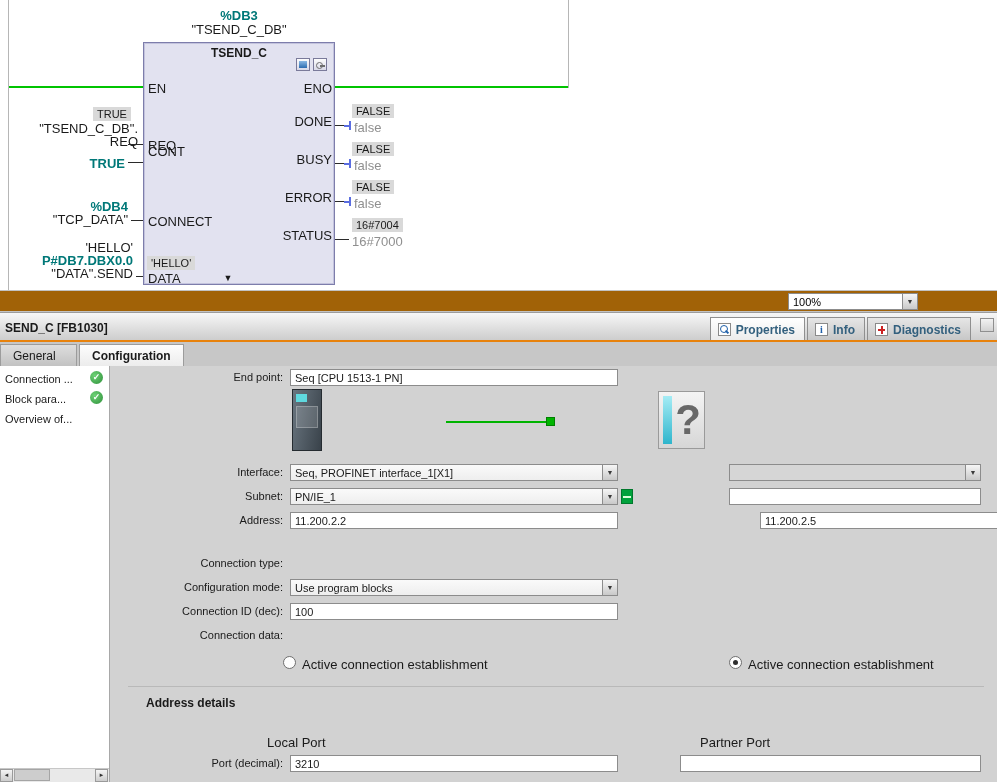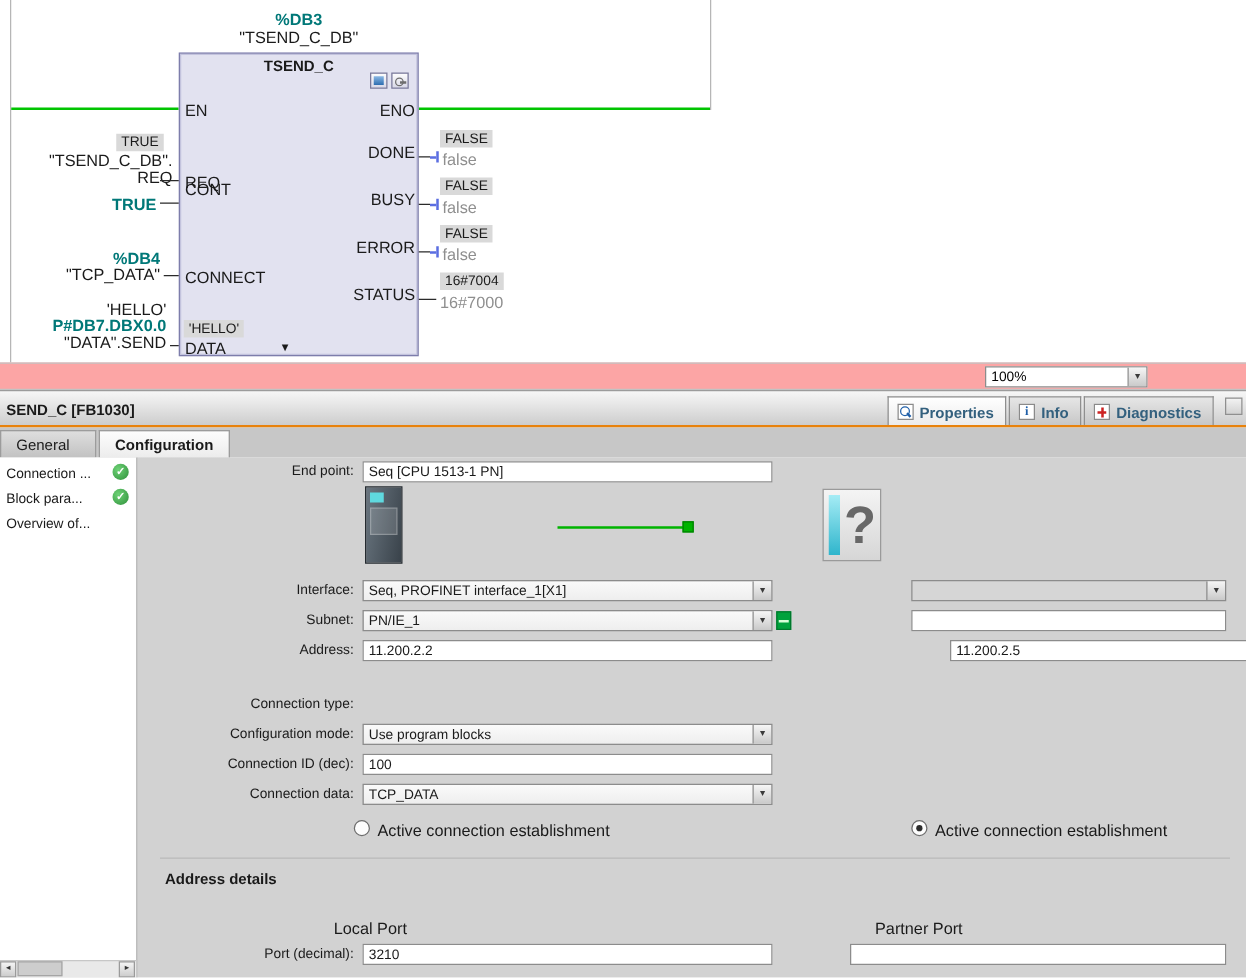--- a/index.html
+++ b/index.html
@@ -24,21 +24,21 @@
   .neg-marker { position:absolute; width:7px; height:11px; }
   .neg-marker::before { content:""; position:absolute; left:0; top:5px; width:5px; height:2px; background:#5b6ee1; }
   .neg-marker::after  { content:""; position:absolute; right:0; top:1px; width:2px; height:9px; background:#5b6ee1; }
   .blk-icon { position:absolute; width:14px; height:13px; border:1px solid #7a7a9a;
               background:linear-gradient(#fdfdfd,#d9d9e8); }
   .icon-camera::after { content:""; position:absolute; inset:2px; background:linear-gradient(#8ab8e4,#2d6db0); }
   .icon-key::before { content:""; position:absolute; left:2px; top:3px; width:5px; height:5px; border:1.5px solid #6e6e6e; border-radius:50%; }
   .icon-key::after  { content:""; position:absolute; right:1px; top:6px; width:5px; height:1.5px; background:#6e6e6e; }
 
   
-  #zoombar { position:absolute; left:0; top:290px; width:997px; height:22px; background:#fca5a5;
+  #zoombar { position:absolute; left:0; top:290px; width:997px; height:22px; background:#a16207;
              border-top:1px solid #c2c2c2; border-bottom:1px solid #c2c2c2; }
   .combo { position:absolute; height:17px; border:1px solid #8c8c8c; background:#fff;
            font-size:11px; padding:2px 18px 2px 4px; overflow:hidden; white-space:nowrap; }
   .combo .arrow, .dd .arrow { position:absolute; right:0; top:0; bottom:0; width:15px;
            background:linear-gradient(#f6f6f6,#c9c9c9); border-left:1px solid #8c8c8c;
            font-size:7px; color:#3a3a3a; display:flex; align-items:center; justify-content:center; }
   .zoom-track { position:absolute; left:928px; top:302px; width:66px; height:1px; background:#9a9a9a; }
   .zoom-thumb { position:absolute; left:933px; top:296px; width:7px; height:13px;
                 background:linear-gradient(#f4f4f4,#cfcfcf); border:1px solid #8c8c8c; }
   .zoom-ticks { position:absolute; left:948px; top:297px; width:48px; height:12px;
@@ -287,32 +287,28 @@
       <span>Use program blocks</span>
       <span class="arrow">▼</span>
     </div>
 
     <div class="cfg-label" style="top:239px;">Connection ID (dec):</div>
     <div class="tfield" style="left:290px; top:237px; width:328px;">
       <span>100</span>
     </div>
 
     <div class="cfg-label" style="top:263px;">Connection data:</div>
-    <div class="tfield dd dd-light" style="left:290px; top:261px; width:328px;">
-      <span>TCP_DATA</span>
-      <span class="arrow">▼</span>
-    </div>
 
     <div class="radio" style="left:283px; top:290px;"></div>
     <div class="t" style="left:302px; top:291px;">Active connection establishment</div>
     <div class="radio checked" style="left:729px; top:290px;"></div>
     <div class="t" style="left:748px; top:291px;">Active connection establishment</div>
 
     <div class="sep" style="left:128px; top:320px; width:856px;"></div>
-    <div class="t bold" style="left:132px; top:330px; font-size:12px;text-align:center;">Address details</div>
+    <div class="t bold" style="left:146px; top:330px; font-size:12px;text-align:center;">Address details</div>
 
     <div class="t" style="left:267px; top:369px;">Local Port</div>
     <div class="t" style="left:700px; top:369px;">Partner Port</div>
 
     <div class="cfg-label" style="top:391px;">Port (decimal):</div>
     <div class="tfield" style="left:290px; top:389px; width:328px;">
       <span>3210</span>
     </div>
     <div class="tfield" style="left:680px; top:389px; width:301px;">
       <span></span>

